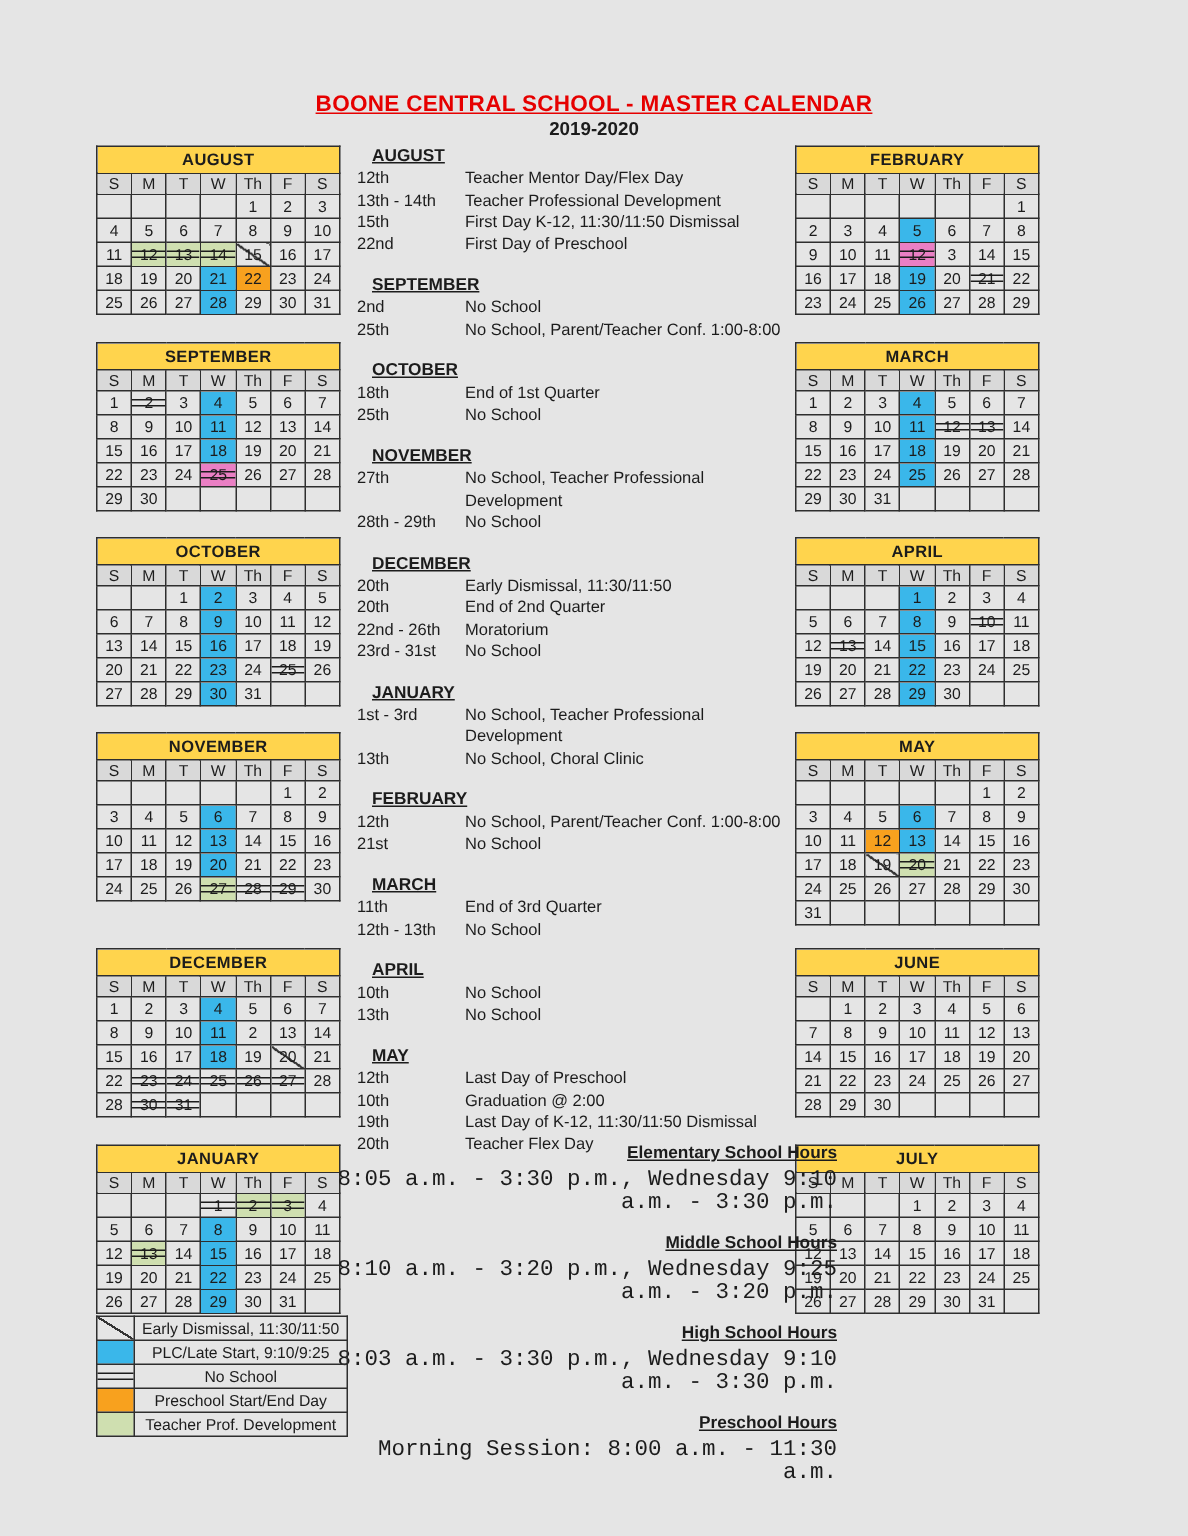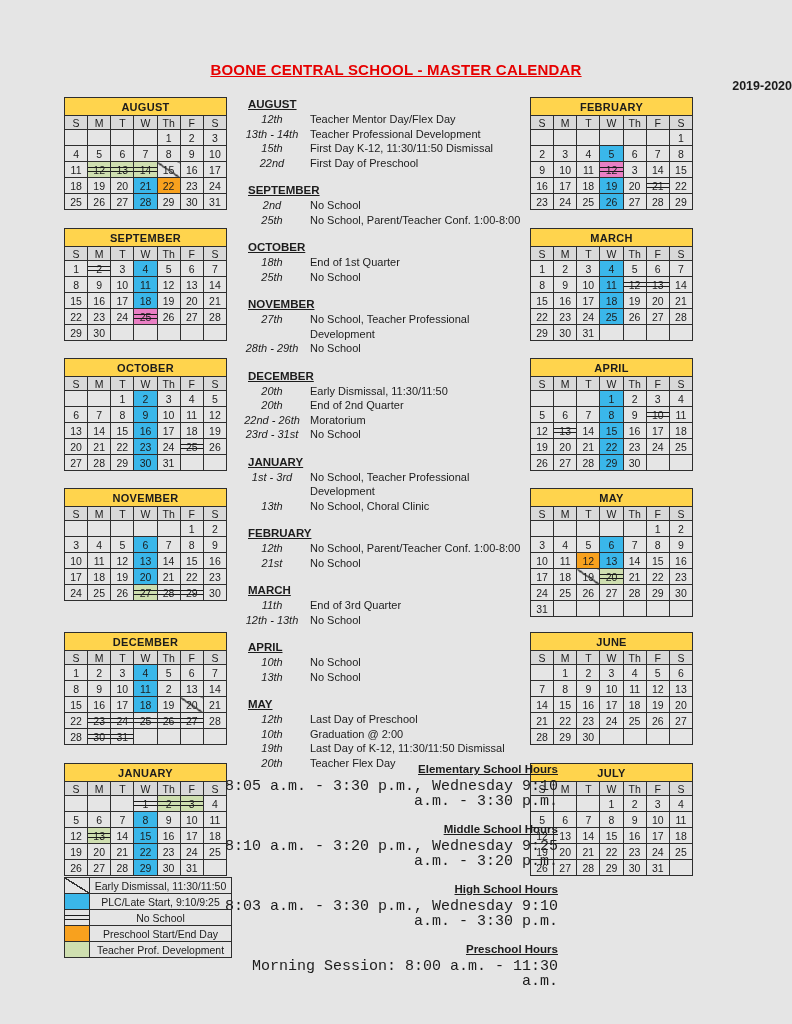--- a/index.html
+++ b/index.html
@@ -9,21 +9,21 @@
     background: #e5e5e5; color: #1c1c1c;
     font-family: "Liberation Sans", sans-serif; overflow: hidden;
   }
   .page-title {
     position: absolute; top: 61px; left: 0; width: 100%;
     text-align: center; font-size: 15px; font-weight: bold;
     color: var(--title_red, #e60000); text-decoration: underline; letter-spacing: .2px;
   }
   .page-subtitle {
     position: absolute; top: 79px; left: 0; width: 100%;
-    text-align: right; font-size: 12.5px; font-weight: bold;
+    text-align: center; font-size: 12.5px; font-weight: bold;
   }
 
   
   .cal { position: absolute; width: 163px; }
   .l-col { left: 64px; }
   .r-col { left: 530px; }
   .t0 { top: 97px; } .t1 { top: 228px; } .t2 { top: 358px; }
   .t3 { top: 488px; } .t4 { top: 632px; } .t5 { top: 763px; }
 
   table.cal-table { border-collapse: collapse; width: 100%; table-layout: fixed; }
@@ -44,21 +44,21 @@
     content: ""; position: absolute; left: 0; right: 0; height: 1px; background: #1c1c1c;
   }
   .strike::before { top: 34%; }
   .strike::after  { top: 62%; }
 
   
   .events { position: absolute; top: 97px; left: 238px; width: 298px; }
   .ev-sec { margin-bottom: 13px; }
   .ev-title { font-weight: bold; text-decoration: underline; font-size: 11.5px; line-height: 15px; margin-left: 10px; }
   .ev-row { display: flex; font-size: 11px; line-height: 14.5px; }
-  .ev-when { flex: 0 0 68px; text-align: center; white-space: nowrap; font-style: italic; }
+  .ev-when { flex: 0 0 68px; text-align: left; white-space: nowrap; }
   .ev-what { flex: 1; padding-left: 4px; }
 
   
   .hours { position: absolute; top: 762px; left: 218px; width: 340px; text-align: right; }
   .hr-sec { margin-bottom: 13px; }
   .hr-title { font-weight: bold; text-decoration: underline; font-size: 11.5px; line-height: 15px; margin-bottom: 2px; }
   .hr-line { font-size: 15px; line-height: 15px; font-family: Liberation Mono, monospace; }
 
   
   .legend { position: absolute; top: 877px; left: 64px; border-collapse: collapse; }

